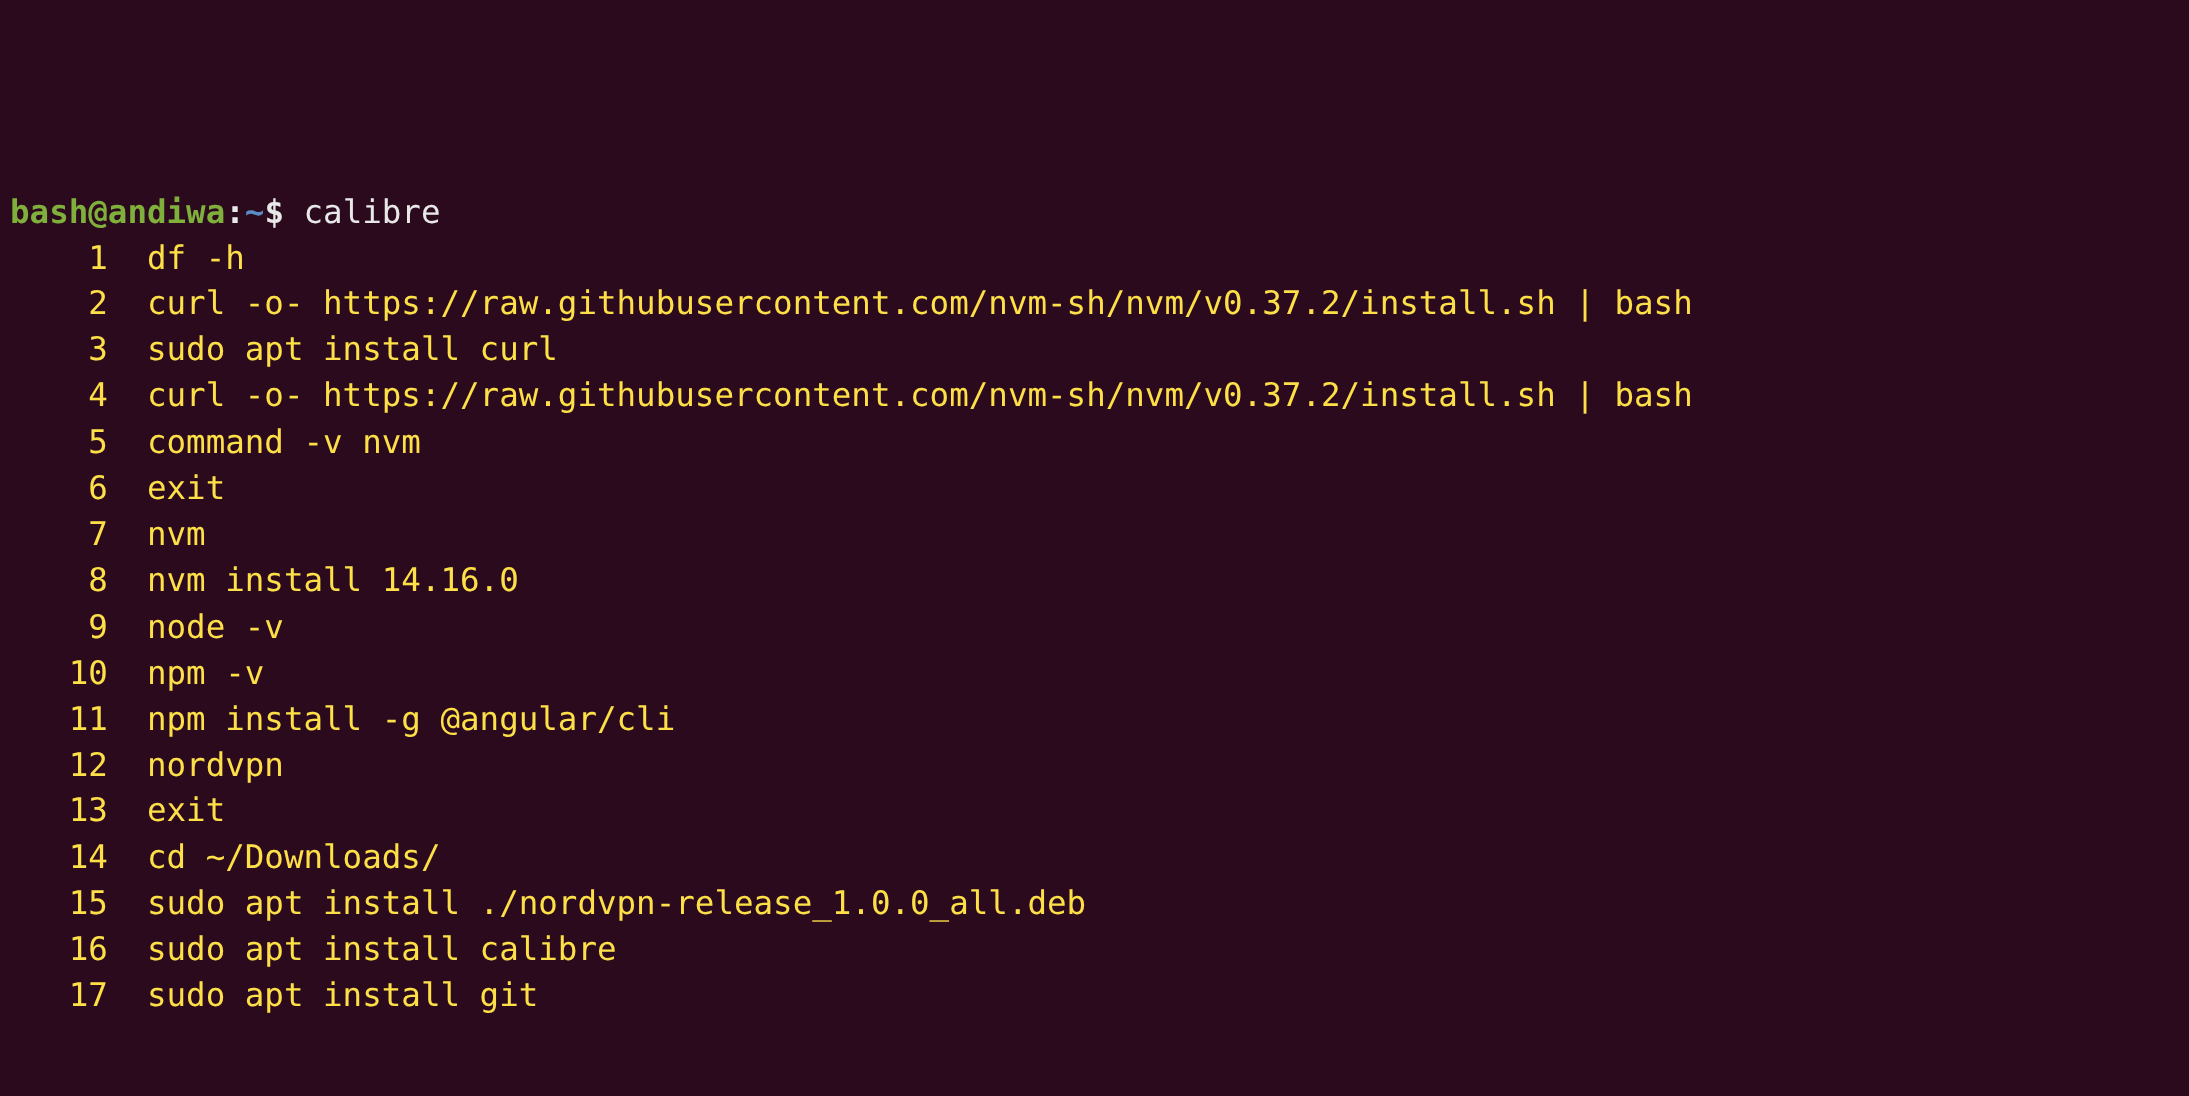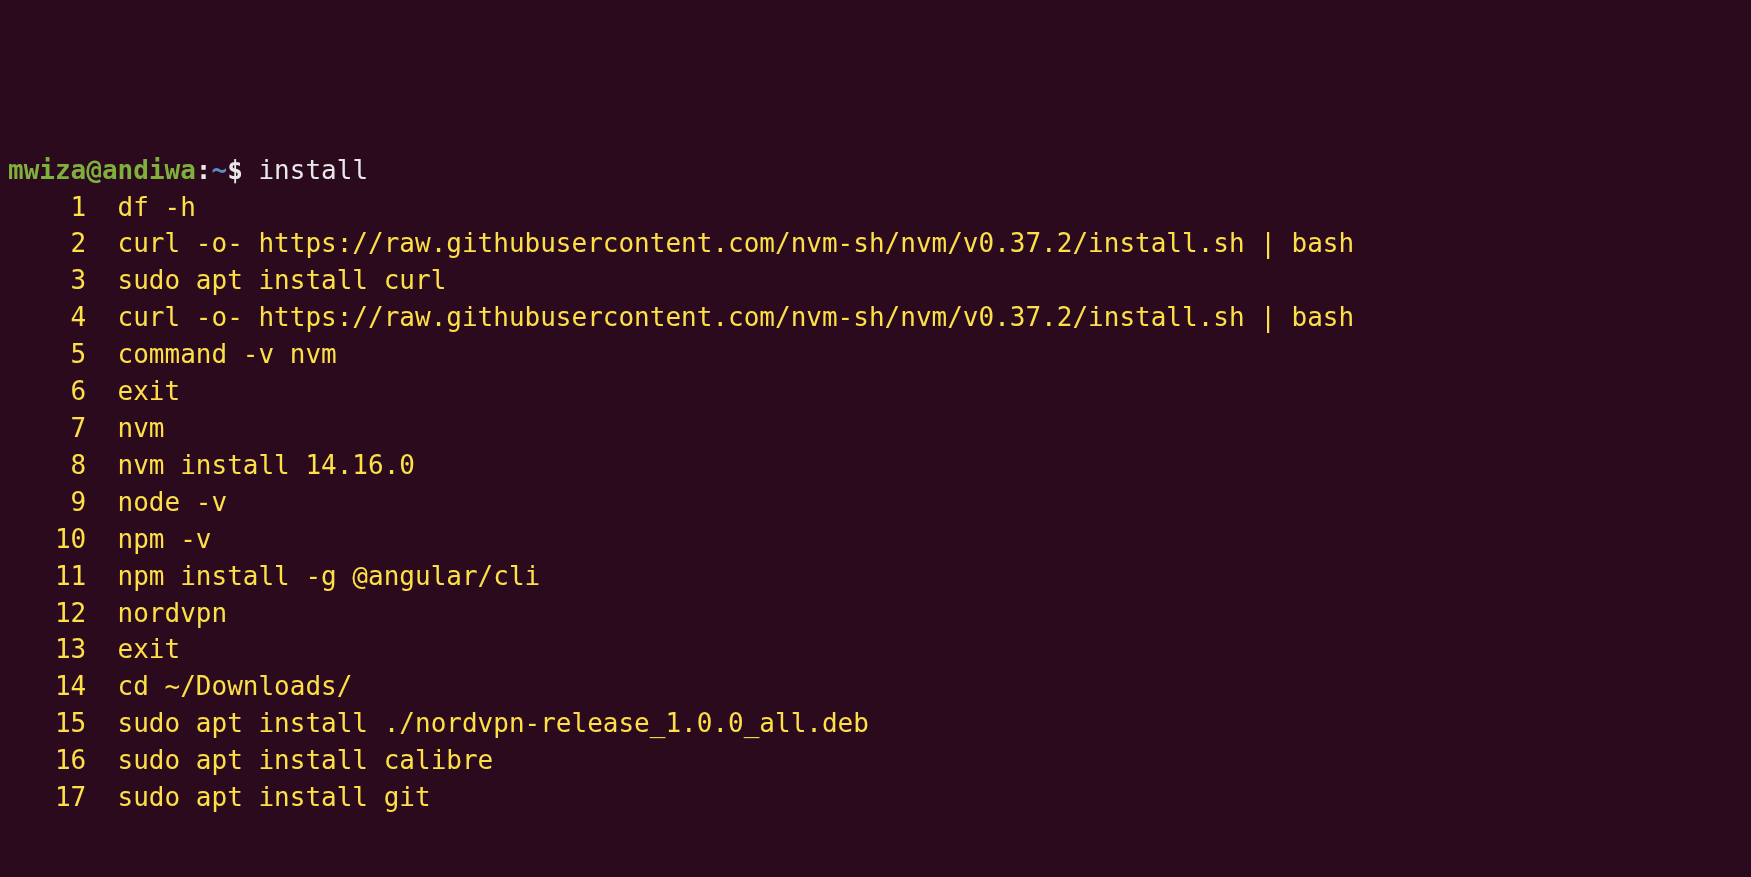--- a/index.html
+++ b/index.html
@@ -53,17 +53,17 @@
     .history-sep {
       display: inline-block;
       width: 2ch;
     }
   </style>
 </head>
 <body>
 
 
 
-<div class="terminal"><span class="prompt-user">mwiza@andiwa</span><span class="prompt-colon">:</span><span class="prompt-path">~</span><span class="prompt-dollar">$ </span><span class="command-text">install</span>
+<div class="terminal"><span class="prompt-user">bash@andiwa</span><span class="prompt-colon">:</span><span class="prompt-path">~</span><span class="prompt-dollar">$ </span><span class="command-text">calibre</span>
 <div class="history-line"><span class="history-num">1</span><span class="history-sep">  </span><span>df -h</span></div><div class="history-line"><span class="history-num">2</span><span class="history-sep">  </span><span>curl -o- https://raw.githubusercontent.com/nvm-sh/nvm/v0.37.2/install.sh | bash</span></div><div class="history-line"><span class="history-num">3</span><span class="history-sep">  </span><span>sudo apt install curl</span></div><div class="history-line"><span class="history-num">4</span><span class="history-sep">  </span><span>curl -o- https://raw.githubusercontent.com/nvm-sh/nvm/v0.37.2/install.sh | bash</span></div><div class="history-line"><span class="history-num">5</span><span class="history-sep">  </span><span>command -v nvm</span></div><div class="history-line"><span class="history-num">6</span><span class="history-sep">  </span><span>exit</span></div><div class="history-line"><span class="history-num">7</span><span class="history-sep">  </span><span>nvm</span></div><div class="history-line"><span class="history-num">8</span><span class="history-sep">  </span><span>nvm install 14.16.0</span></div><div class="history-line"><span class="history-num">9</span><span class="history-sep">  </span><span>node -v</span></div><div class="history-line"><span class="history-num">10</span><span class="history-sep">  </span><span>npm -v</span></div><div class="history-line"><span class="history-num">11</span><span class="history-sep">  </span><span>npm install -g @angular/cli</span></div><div class="history-line"><span class="history-num">12</span><span class="history-sep">  </span><span>nordvpn</span></div><div class="history-line"><span class="history-num">13</span><span class="history-sep">  </span><span>exit</span></div><div class="history-line"><span class="history-num">14</span><span class="history-sep">  </span><span>cd ~/Downloads/</span></div><div class="history-line"><span class="history-num">15</span><span class="history-sep">  </span><span>sudo apt install ./nordvpn-release_1.0.0_all.deb</span></div><div class="history-line"><span class="history-num">16</span><span class="history-sep">  </span><span>sudo apt install calibre</span></div><div class="history-line"><span class="history-num">17</span><span class="history-sep">  </span><span>sudo apt install git</span></div></div>
 
 
 
 
 </body></html>

